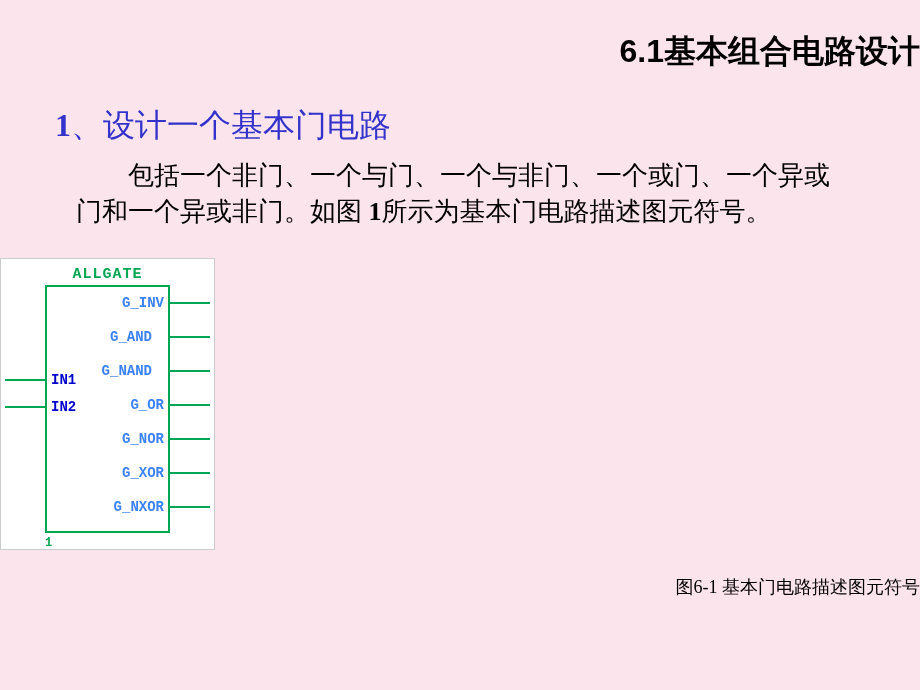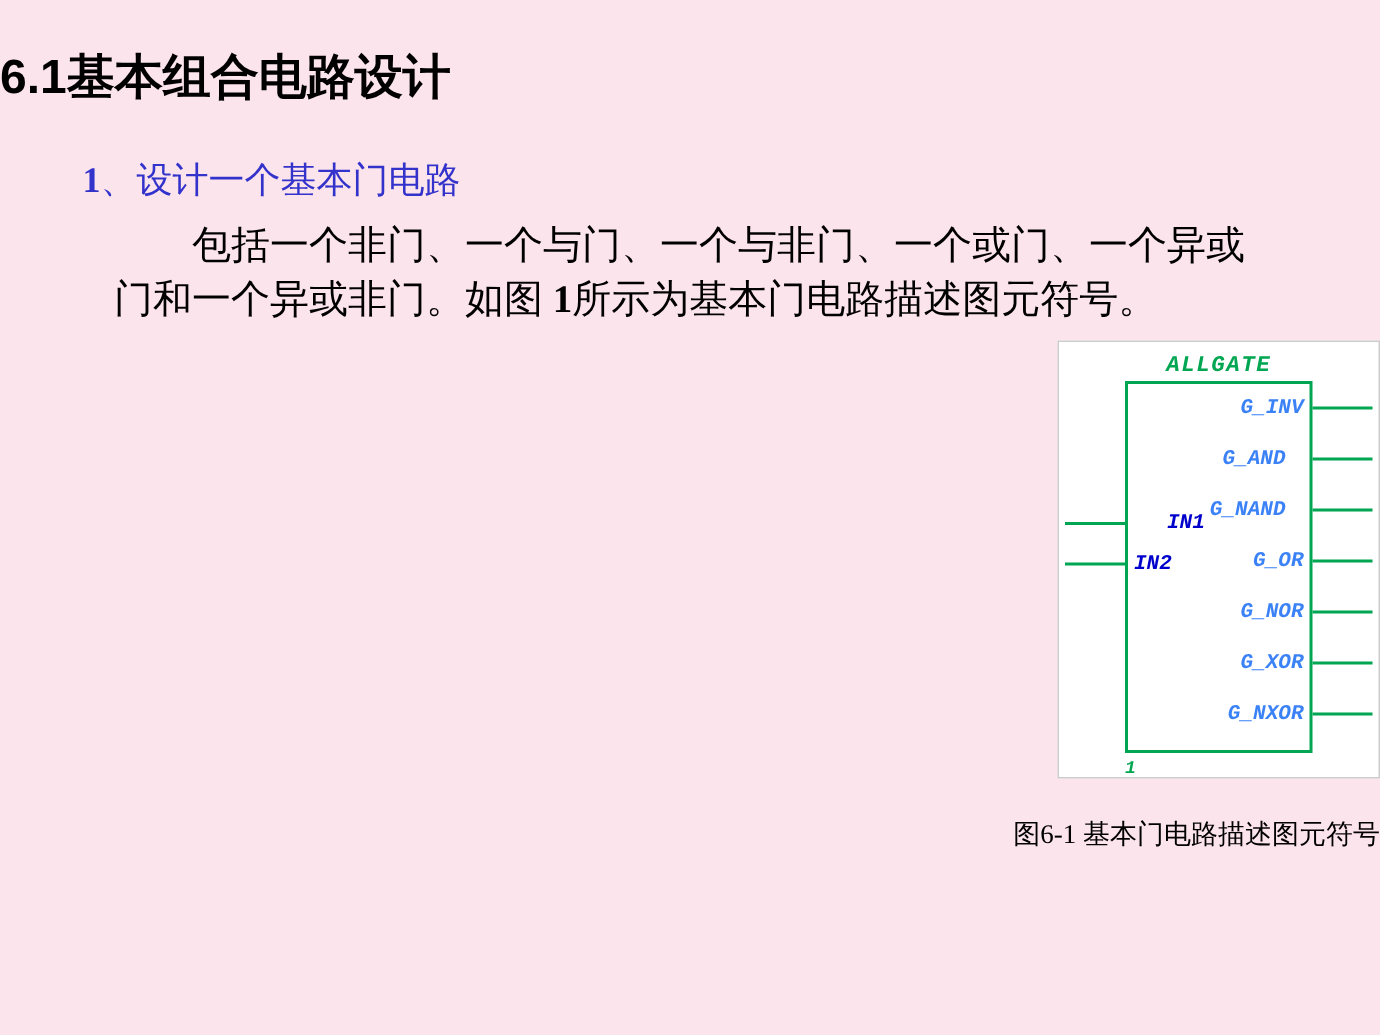--- a/index.html
+++ b/index.html
@@ -5,29 +5,29 @@
   * { margin: 0; padding: 0; box-sizing: border-box; }
   body {
     width: 920px;
     height: 690px;
     background: #fce4ec;
     font-family: "SimSun", "宋体", serif;
     position: relative;
     overflow: hidden;
   }
   .title {
-    text-align: left;
+    text-align: right;
     font-size: 32px;
     font-weight: bold;
     color: #000;
     padding-top: 30px;
     font-family: "SimHei", "黑体", sans-serif;
   }
   .subtitle {
-    font-size: 24px;
+    font-size: 32px;
     color: #3333cc;
     margin: 30px 0 10px 55px;
     font-family: "KaiTi", "楷体", serif;
   }
   .subtitle-num {
     font-family: "Times New Roman", serif;
     font-weight: bold;
   }
   .body-text {
     font-size: 26px;
@@ -35,23 +35,22 @@
     margin: 0 76px;
     line-height: 1.4;
     text-indent: 2em;
   }
   .bold-num {
     font-weight: bold;
     font-family: "Times New Roman", serif;
   }
   .diagram-area {
     display: flex;
-    justify-content: flex-end;
-    margin-top: 8px;
-    font-style: italic;
+    justify-content: flex-start;
+    margin-top: 27px;
   }
   .diagram {
     width: 215px;
     background: #fff;
     border: 1px solid #ccc;
     padding: 7px 4px 4px 4px;
   }
   .diagram-title {
     text-align: center;
     color: #00a651;
@@ -87,21 +86,21 @@
     height: 2px;
     background: #00a651;
   }
   .input-label {
     font-family: "Courier New", monospace;
     font-weight: bold;
     color: #0000cc;
     font-size: 14px;
     margin-left: 6px;
   }
-  .in1 { top: 85px; gap: 22px; }
+  .in1 { top: 85px; }
   .in2 { top: 112px; }
   .output-row {
     position: absolute;
     right: 0;
     height: 20px;
     display: flex;
     align-items: center;
     justify-content: flex-end;
   }
   .output-label {

